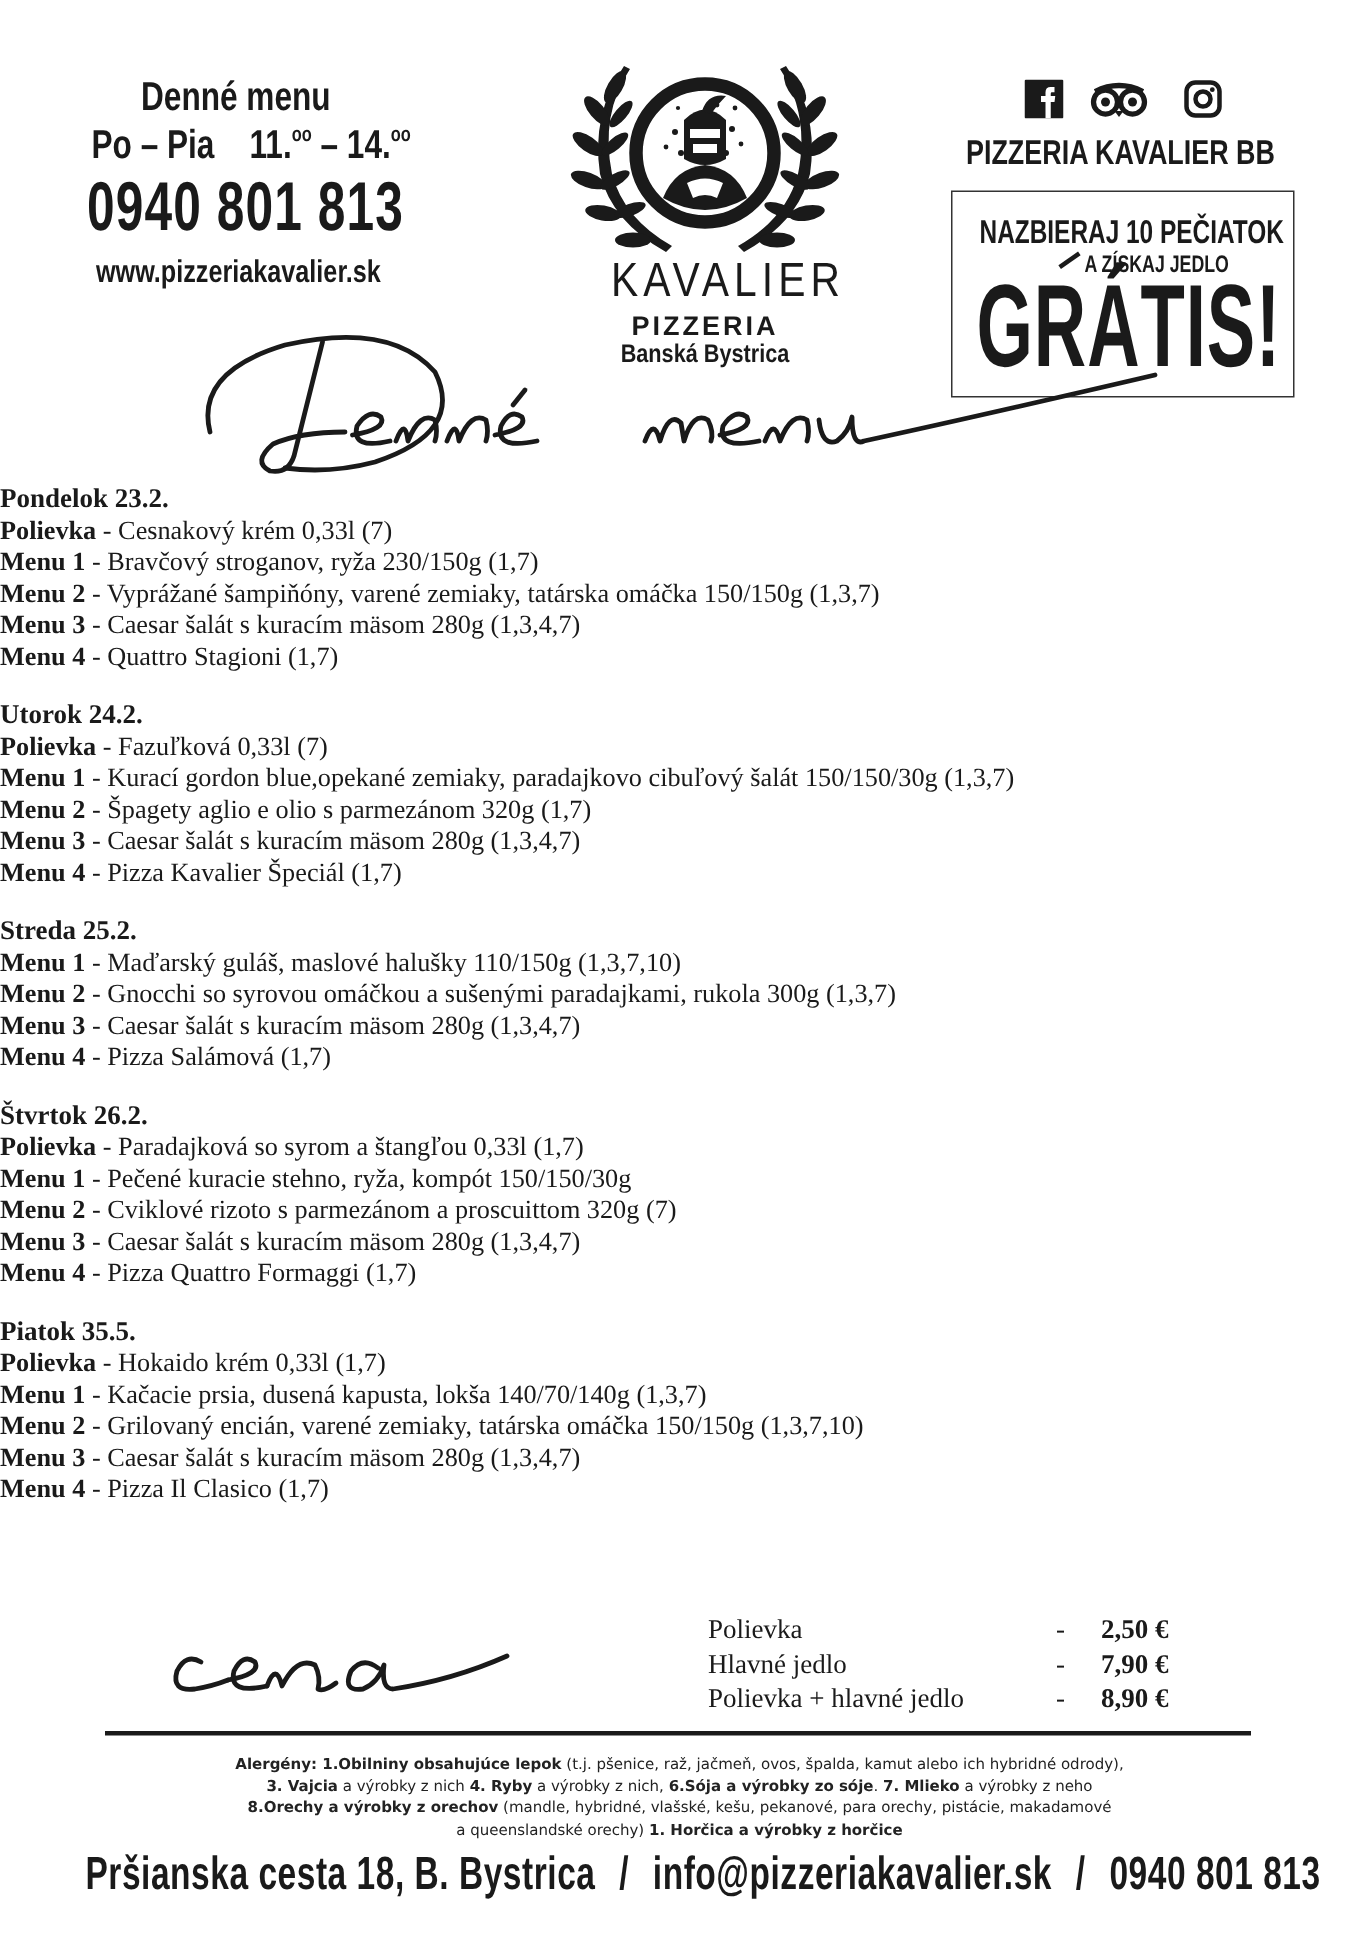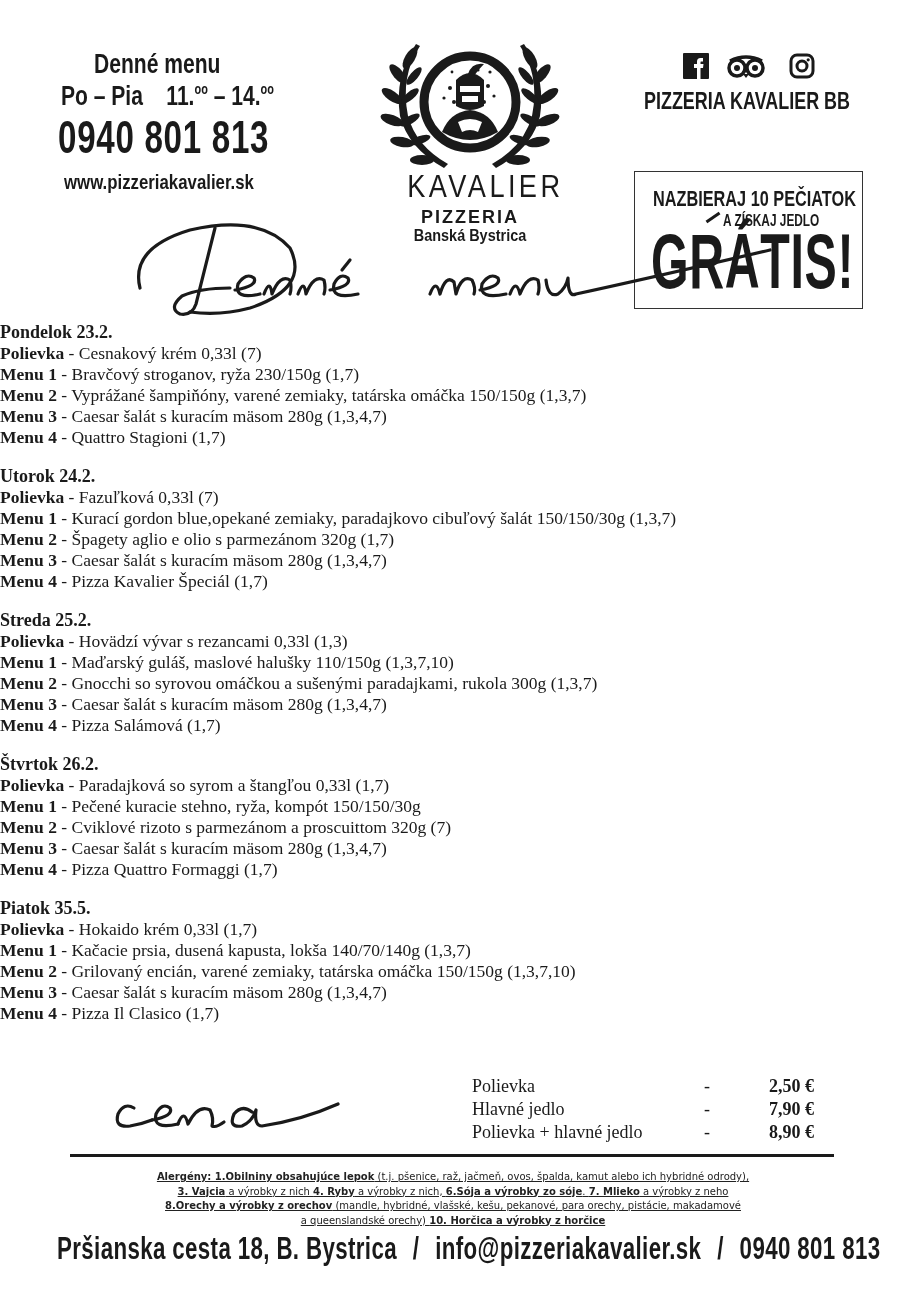--- a/index.html
+++ b/index.html
@@ -35,21 +35,21 @@
       transform: scaleX(0.85); transform-origin: center top; }
 
     
     #social { position: absolute; left: 682px; top: 53px; width: 140px; height: 30px; }
     .soc-icon { position: absolute; top: 0; width: 26px; height: 26px; }
     #fb-icon { left: 1px; }
     #ta-icon { left: 44px; width: 40px; }
     #ig-icon { left: 107px; }
     #brand-name { position: absolute; left: 644px; top: 88px; font-size: 23px; transform: scaleX(0.78); }
 
-    #promo { position: absolute; left: 634px; top: 127px; width: 229px; height: 138px; border: 1.5px solid #333; margin-top: 44px; }
+    #promo { position: absolute; left: 634px; top: 127px; width: 229px; height: 138px; border: 1.5px solid #333; }
     #promo-l1 { position: absolute; left: 18px; top: 14px; font-size: 22px; transform: scaleX(0.74); }
     #promo-l2 { position: absolute; left: 88px; top: 40px; font-size: 16px; transform: scaleX(0.74); }
     #promo-slash { position: absolute; left: 70px; top: 44px; width: 16px; height: 3px; background:#1a1a1a; transform: rotate(-35deg); }
     #promo-big { position: absolute; left: 16px; top: 50px; font-size: 78px; line-height: 1; transform: scaleX(0.62); letter-spacing: 1px; }
 
     
     #script-title { position: absolute; left: 130px; top: 208px; width: 660px; height: 115px; }
 
     
     #menu { position: absolute; left: 0; top: 322px; width: 906px; }
@@ -58,27 +58,27 @@
     .row { font-size: 17.5px; line-height: 21px; white-space: nowrap; display: block; }
     .row .lbl { font-weight: bold; }
     .row .txt { font-weight: normal; }
 
     
     #cena { position: absolute; left: 112px; top: 1090px; width: 230px; height: 50px; }
     #prices { position: absolute; left: 472px; top: 1075px; width: 330px; }
     .price-row { position: relative; height: 23px; font-size: 18px; line-height: 23px; }
     .price-name { position: absolute; left: 0; top: 0; white-space: nowrap; }
     .price-dash { position: absolute; left: 232px; top: 0; }
-    .price-val { position: absolute; left: 262px; top: 0; font-weight: bold; white-space: nowrap; margin-left: 35px; }
+    .price-val { position: absolute; left: 262px; top: 0; font-weight: bold; white-space: nowrap; }
 
     #divider { position: absolute; left: 70px; top: 1154px; width: 764px; height: 3px; background: #1a1a1a; }
 
     
     #allergens { position: absolute; left: 0; top: 1170px; width: 906px; text-align: center;
-      font-family: "DejaVu Sans", sans-serif; font-size: 10px; line-height: 14.5px; color: #222; text-decoration: underline; }
+      font-family: "DejaVu Sans", sans-serif; font-size: 10px; line-height: 14.5px; color: #222; }
     #allergens b { font-weight: bold; }
     #allergens .ln { display: block; white-space: nowrap; }
 
     
     #footer { position: absolute; left: 57px; top: 1231px; font-size: 31px; transform: scaleX(0.72); letter-spacing: 0.5px; }
     #footer .sep { display: inline-block; margin: 0 22px; }
   </style>
 </head>
 <body>
 
@@ -219,21 +219,20 @@
     <span class="day-title">Utorok 24.2.</span>
     <span class="row"><span class="lbl">Polievka</span><span class="txt"> - Fazuľková  0,33l (7)</span></span>
     <span class="row"><span class="lbl">Menu 1</span><span class="txt"> - Kurací gordon blue,opekané zemiaky, paradajkovo cibuľový šalát 150/150/30g (1,3,7)</span></span>
     <span class="row"><span class="lbl">Menu 2</span><span class="txt"> - Špagety aglio e olio s parmezánom 320g (1,7)</span></span>
     <span class="row"><span class="lbl">Menu 3</span><span class="txt"> - Caesar šalát s kuracím mäsom 280g (1,3,4,7)</span></span>
     <span class="row"><span class="lbl">Menu 4</span><span class="txt"> - Pizza Kavalier Špeciál (1,7)</span></span>
   </div>
 
   <div class="day">
     <span class="day-title">Streda 25.2.</span>
-    <span class="row"><span class="lbl">Polievka</span><span class="txt"> - Hovädzí vývar s rezancami  0,33l (1,3)</span></span>
     <span class="row"><span class="lbl">Menu 1</span><span class="txt"> -  Maďarský guláš, maslové halušky  110/150g (1,3,7,10)</span></span>
     <span class="row"><span class="lbl">Menu 2</span><span class="txt"> - Gnocchi so syrovou omáčkou a sušenými paradajkami, rukola 300g (1,3,7)</span></span>
     <span class="row"><span class="lbl">Menu 3</span><span class="txt"> - Caesar šalát s kuracím mäsom 280g (1,3,4,7)</span></span>
     <span class="row"><span class="lbl">Menu 4</span><span class="txt"> - Pizza Salámová (1,7)</span></span>
   </div>
 
   <div class="day">
     <span class="day-title">Štvrtok 26.2.</span>
     <span class="row"><span class="lbl">Polievka</span><span class="txt"> - Paradajková so syrom a štangľou 0,33l (1,7)</span></span>
     <span class="row"><span class="lbl">Menu 1</span><span class="txt"> - Pečené kuracie stehno, ryža, kompót  150/150/30g</span></span>
@@ -279,18 +278,18 @@
     <span class="price-val">8,90 €</span>
   </div>
 </div>
 
 <div id="divider"></div>
 
 <div id="allergens">
   <span class="ln"><b>Alergény:  1.Obilniny obsahujúce lepok</b><span> (t.j. pšenice, raž, jačmeň, ovos, špalda, kamut alebo ich hybridné odrody),</span></span>
   <span class="ln"><b>3. Vajcia</b><span> a výrobky z nich </span><b>4. Ryby</b><span> a výrobky z nich,  </span><b>6.Sója a výrobky zo sóje</b><span>.  </span><b>7. Mlieko</b><span> a výrobky  z neho</span></span>
   <span class="ln"><b>8.Orechy a výrobky z orechov</b><span> (mandle, hybridné, vlašské, kešu, pekanové, para orechy, pistácie, makadamové</span></span>
-  <span class="ln"><span>a queenslandské orechy) </span><b>10. Horčica  a výrobky z horčice</b></span>
+  <span class="ln"><span>a queenslandské orechy) </span><b>1. Horčica  a výrobky z horčice</b></span>
 </div>
 
 <div id="footer" class="condensed">
   <span>Pršianska cesta 18, B. Bystrica</span><span class="sep">/</span><span>info@pizzeriakavalier.sk</span><span class="sep">/</span><span>0940 801 813</span>
 </div>
 
 </body></html>

